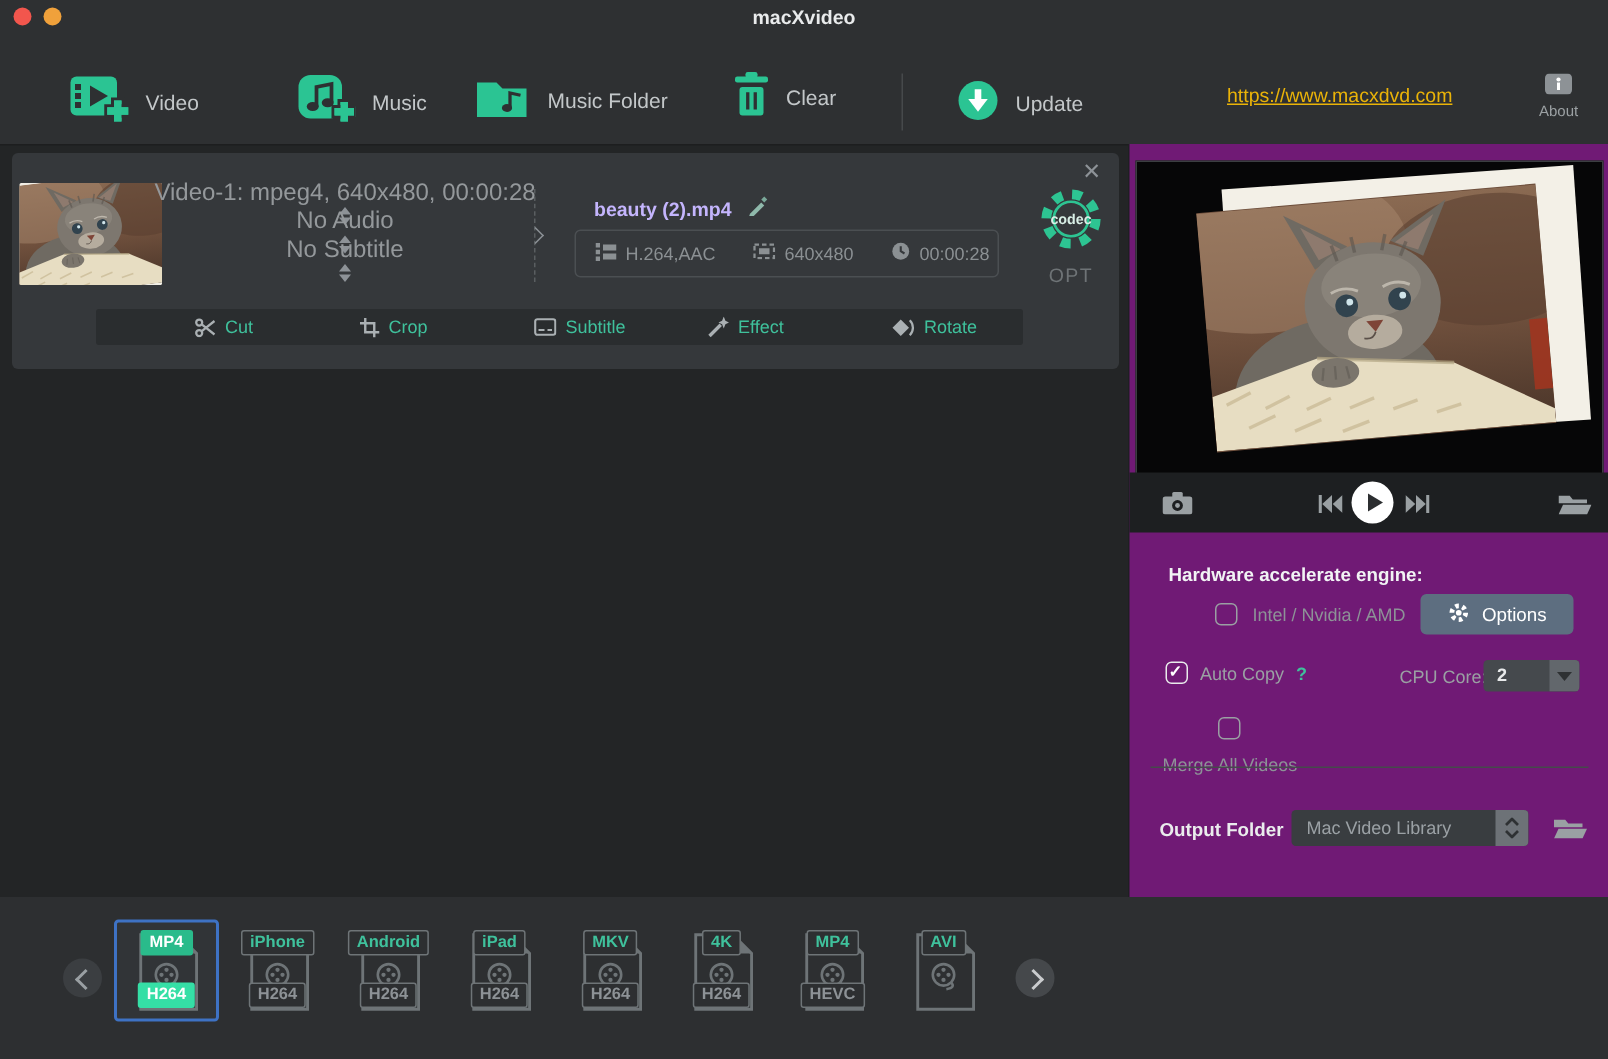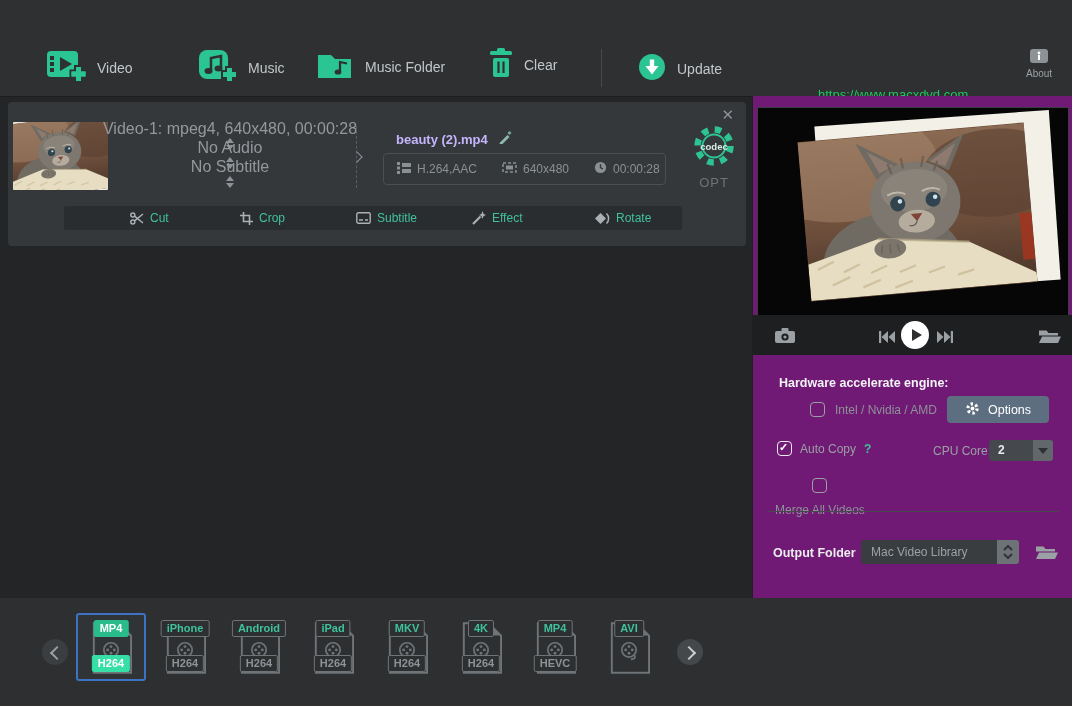--- a/index.html
+++ b/index.html
@@ -8,21 +8,21 @@
   
   .titlebar{position:absolute;top:0;left:0;width:100%;height:22px;}
   .light{position:absolute;top:5px;width:12px;height:12px;border-radius:50%;}
   .light.red{left:9px;background:#f2564d;}
   .light.yellow{left:29px;background:#f0a13b;}
   .win-title{position:absolute;top:4px;left:0;right:0;text-align:center;color:#e9ebec;font-size:13px;font-weight:bold;}
   
   .toolbar{position:absolute;top:22px;left:0;width:100%;height:74px;}
   .tb-item{position:absolute;display:flex;align-items:center;gap:11px;color:#c3c7c9;font-size:14px;cursor:default;}
   .tb-sep{position:absolute;left:601px;top:27px;width:1px;height:38px;background:#46494b;}
-  .tb-link{position:absolute;left:818px;top:34px;color:#22c55e;font-size:13px;text-decoration:underline;margin-top:31px;}
+  .tb-link{position:absolute;left:818px;top:34px;color:#eab308;font-size:13px;text-decoration:underline;}
   .tb-about{position:absolute;left:1026px;top:27px;display:flex;flex-direction:column;align-items:center;gap:3px;color:#9ba0a3;font-size:10px;}
   
   .main{position:absolute;top:96px;left:0;width:752px;height:502px;background:#232526;border-top:1px solid #1d1e1f;box-sizing:border-box;}
   .card{position:absolute;left:8px;top:5px;width:738px;height:144px;background:#35383b;border-radius:4px;}
   .thumb{position:absolute;left:5px;top:20px;width:95px;height:68px;background:#0c0c0d;overflow:hidden;border-radius:1px;}
   .thumb .tilt{position:absolute;left:-8px;top:-6px;width:112px;height:80px;background:#f2efe6;padding:2px;transform:rotate(-7deg);box-sizing:border-box;}
   .thumb svg{width:100%;height:100%;display:block;}
   .tracks{position:absolute;left:122px;top:18px;}
   .track-row{display:flex;align-items:center;justify-content:space-between;width:200px;height:19px;color:#94989b;font-size:16px;white-space:nowrap;flex-direction:column;}
   .stepper{display:flex;flex-direction:column;gap:2px;cursor:pointer;}
@@ -127,20 +127,25 @@
       <path d="M12 170 l22 -9 M46 176 l22 -9 M82 180 l22 -8 M120 182 l22 -7 M158 186 l22 -6 M196 192 l22 -5 M30 192 l24 -9 M70 198 l24 -8 M112 202 l24 -7" stroke="#cabb97" stroke-width="3" fill="none" opacity="0.8"></path>
       <path d="M95 136 L215 150" stroke="#b3a684" stroke-width="3" fill="none" opacity="0.7"></path>
       <ellipse cx="110" cy="150" rx="21" ry="13" fill="#7b756c"></ellipse>
       <path d="M100 145 L98 156 M110 144 L110 156 M120 145 L122 156" stroke="#5f5a53" stroke-width="2" fill="none" opacity="0.6"></path>
     </symbol>
   </defs>
 </svg>
 
 <div id="window">
 
+  <div class="titlebar">
+    <div class="light red"></div>
+    <div class="light yellow"></div>
+    <div class="win-title">macXvideo</div>
+  </div>
 
   <div class="toolbar">
     <div class="tb-item" style="left:46px;top:26px;">
       <span class="icn">
         <svg width="40" height="36" viewBox="0 0 40 36">
           <rect x="1" y="3" width="31" height="26" rx="4" fill="#2bc493"></rect>
           <rect x="4" y="8" width="4" height="4" fill="#2e3032"></rect>
             <rect x="4" y="14" width="4" height="4" fill="#2e3032"></rect>
             <rect x="4" y="20" width="4" height="4" fill="#2e3032"></rect>
           <polygon points="14,9 26,16 14,23" fill="#2e3032"></polygon>

